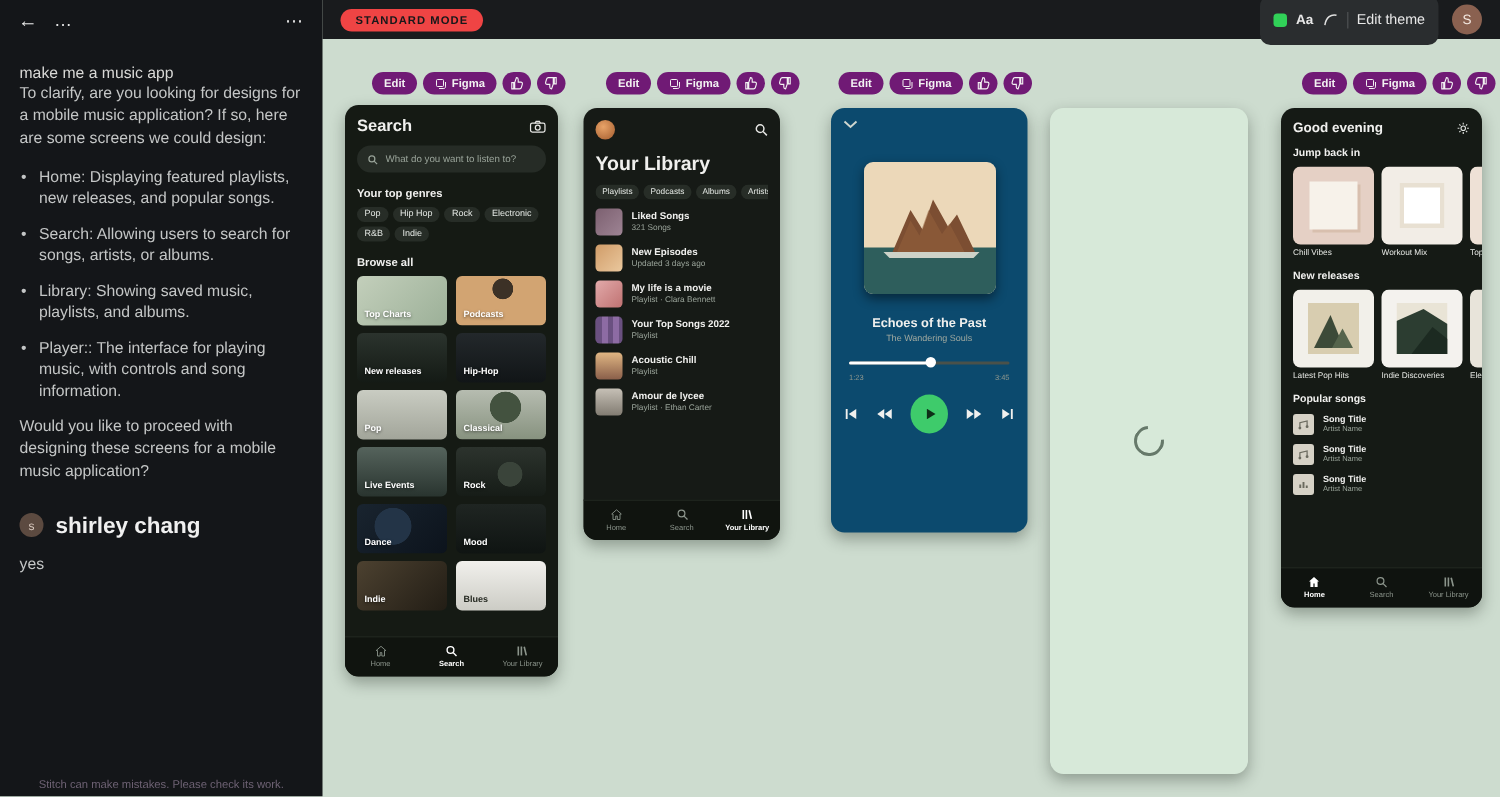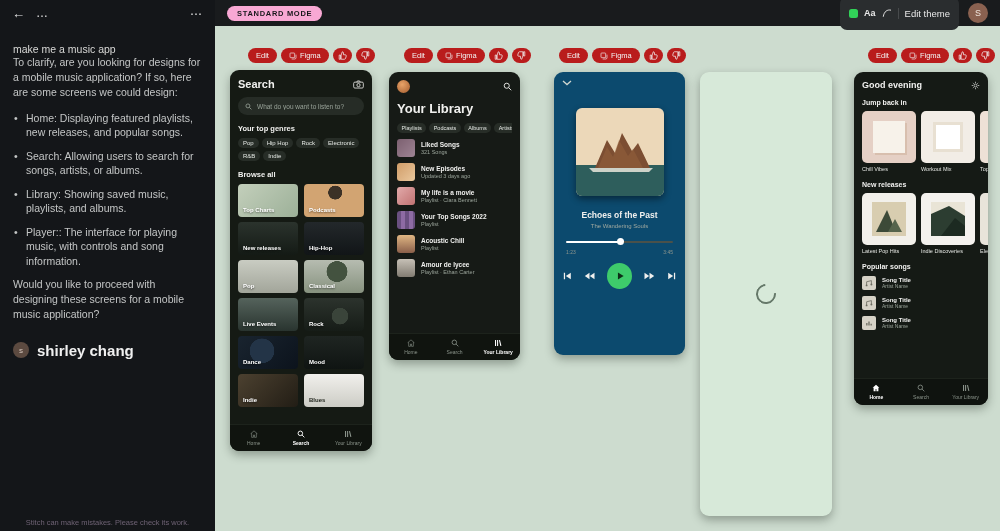--- a/index.html
+++ b/index.html
@@ -31,37 +31,37 @@
     border-radius:10px;background:#17141b;display:flex;align-items:center;padding:0 5px 0 10px;gap:6px}
   .sb-input{flex:1;min-width:0;background:transparent;border:none;outline:none;color:#ddd;font-size:10px}
   .sb-input::placeholder{color:#7e7e88}
   .send-btn{width:21px;height:21px;border-radius:6px;background:#c9a3c7;border:none;flex:none;
     display:flex;align-items:center;justify-content:center;cursor:pointer}
   .sb-disclaimer{position:absolute;left:0;right:0;bottom:4px;text-align:center;font-size:7.5px;color:#6e6274}
 
   
   .topbar{position:absolute;left:215px;top:0;width:785px;height:26px;background:#191b1d;
     display:flex;align-items:center;padding:0 12px;z-index:5}
-  .mode-badge{background:#f9a8d4;color:#17181a;font-size:7.5px;font-weight:bold;letter-spacing:.7px;
+  .mode-badge{background:#ef4444;color:#17181a;font-size:7.5px;font-weight:bold;letter-spacing:.7px;
     border-radius:9px;padding:3px 10px;cursor:pointer}
   .tb-right{margin-left:auto;display:flex;align-items:center;gap:9px}
   .theme-ctrl{display:flex;align-items:center;gap:6px;background:#2a2d2f;border-radius:7px;height:33px;
     padding:0 9px;color:#e8e8e8;cursor:pointer}
   .swatch{width:9px;height:9px;border-radius:2.5px}
   .aa{font-size:9px;font-weight:bold}
   .tc-div{width:1px;height:11px;background:#474a4c}
   .edit-theme{font-size:9.5px}
   .avatar-s{width:20px;height:20px;border-radius:50%;background:#8a6150;color:#f2e6de;font-size:9px;
     display:flex;align-items:center;justify-content:center;cursor:pointer}
 
   
   .canvas{position:absolute;left:215px;top:26px;width:785px;height:505px;background:#cddccf}
   .actions{position:absolute;top:22px;display:flex;gap:4px;align-items:center}
-  .act-btn{background:#b91c1c;border:none;color:#f2f2f2;height:15px;border-radius:8px;font-size:7.5px;
-    font-weight:normal;display:flex;align-items:center;gap:3px;padding:0 8px;cursor:pointer;font-family:inherit}
+  .act-btn{background:#701a75;border:none;color:#f2f2f2;height:15px;border-radius:8px;font-size:7.5px;
+    font-weight:bold;display:flex;align-items:center;gap:3px;padding:0 8px;cursor:pointer;font-family:inherit}
   .act-ico{width:19px;padding:0;justify-content:center}
 
   .phone{position:absolute;border-radius:9px;overflow:hidden;box-shadow:0 4px 10px rgba(25,35,25,.35)}
   .dark{background:#151a14;color:#f0f0ee}
 
   
   .bnav{position:absolute;left:0;right:0;bottom:0;height:27px;background:#10140f;display:flex;
     align-items:center;border-top:1px solid #1d231c}
   .nav-item{flex:1;display:flex;flex-direction:column;align-items:center;gap:2px;color:#8b948b;cursor:pointer}
   .nav-item.active{color:#fff}
@@ -177,20 +177,21 @@
       <li>Search: Allowing users to search for songs, artists, or albums.</li>
       <li>Library: Showing saved music, playlists, and albums.</li>
       <li>Player:: The interface for playing music, with controls and song information.</li>
     </ul>
     <div class="para">Would you like to proceed with designing these screens for a mobile music application?</div>
 
     <div class="user-row">
       <span class="user-avatar">s</span>
       <span class="user-name">shirley chang</span>
     </div>
+    <div class="para">yes</div>
 
   </div>
 
   <div class="sb-disclaimer">Stitch can make mistakes. Please check its work.</div>
 </div>
 
 <div class="topbar">
   <span class="mode-badge">STANDARD MODE</span>
   <div class="tb-right">
     <div class="theme-ctrl">

